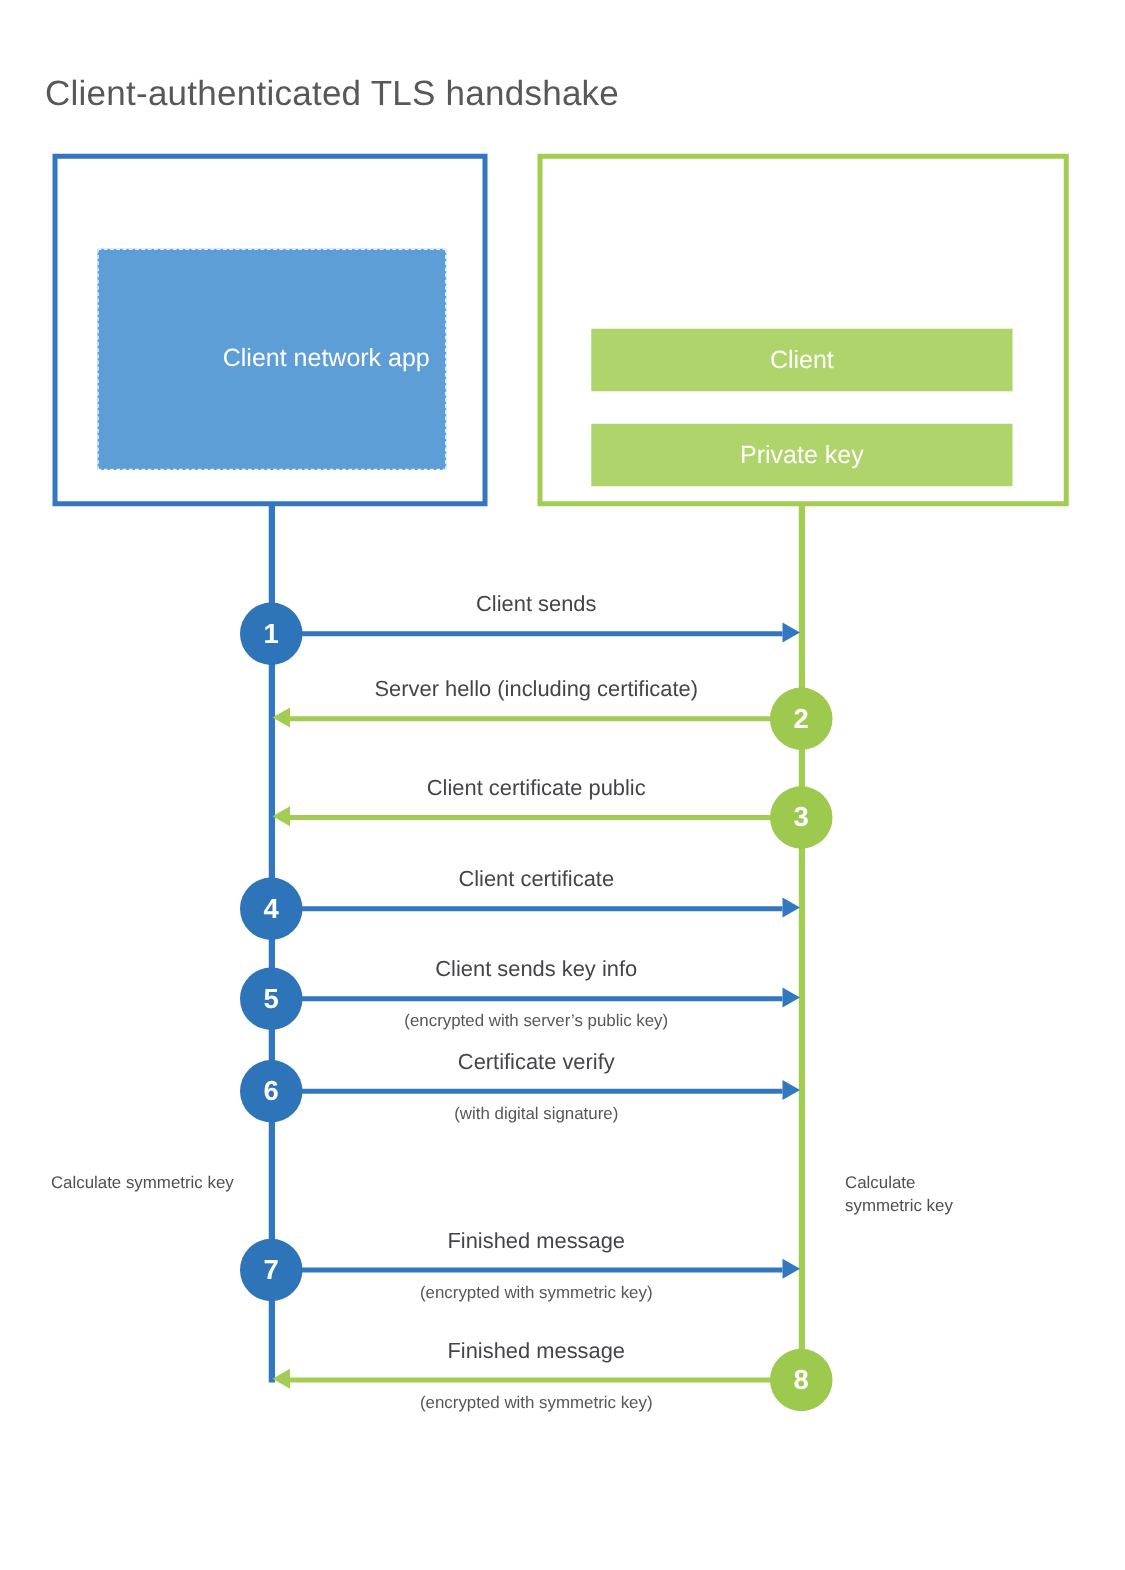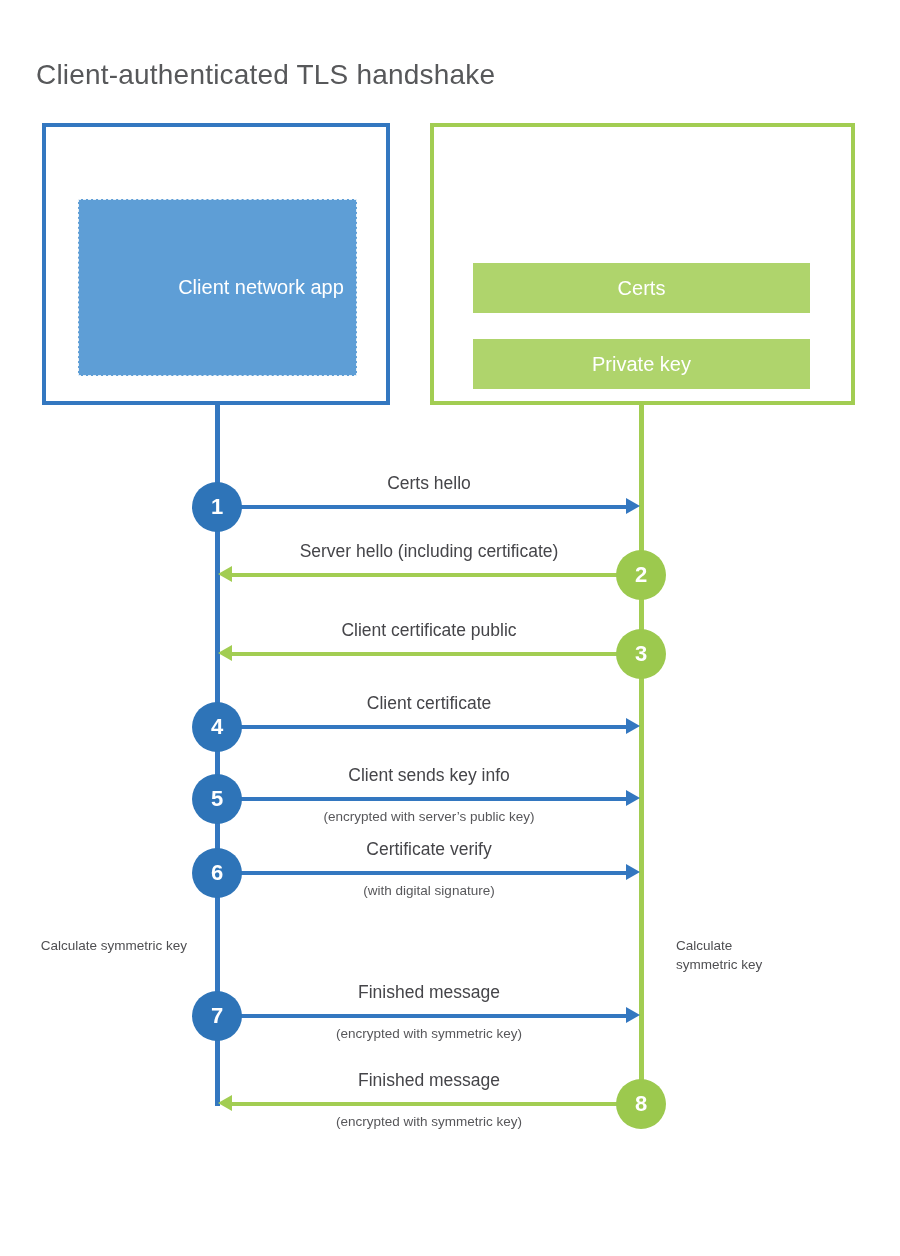--- a/index.html
+++ b/index.html
@@ -62,29 +62,29 @@
 
   <div class="page-title">Client-authenticated TLS handshake</div>
 
   <div class="actor-box client-box">
     <div class="app-rect">
       <span>Client network app</span>
     </div>
   </div>
 
   <div class="actor-box server-box">
-    <div class="module-bar bar-2">Certs</div>
+    <div class="module-bar bar-2">Client</div>
     <div class="module-bar bar-3">Private key</div>
   </div>
 
   <div class="lifeline lifeline-blue"></div>
   <div class="lifeline lifeline-green"></div>
 
   <div class="step blue-step" style="top:507px">
-    <div class="step-label">Certs hello</div>
+    <div class="step-label">Client sends</div>
     <div class="arrow-line"></div>
     <div class="arrow-head"></div>
     <div class="badge">1</div>
   </div>
 
   <div class="step green-step" style="top:575px">
     <div class="step-label">Server hello (including certificate)</div>
     <div class="arrow-line"></div>
     <div class="arrow-head"></div>
     <div class="badge">2</div>

